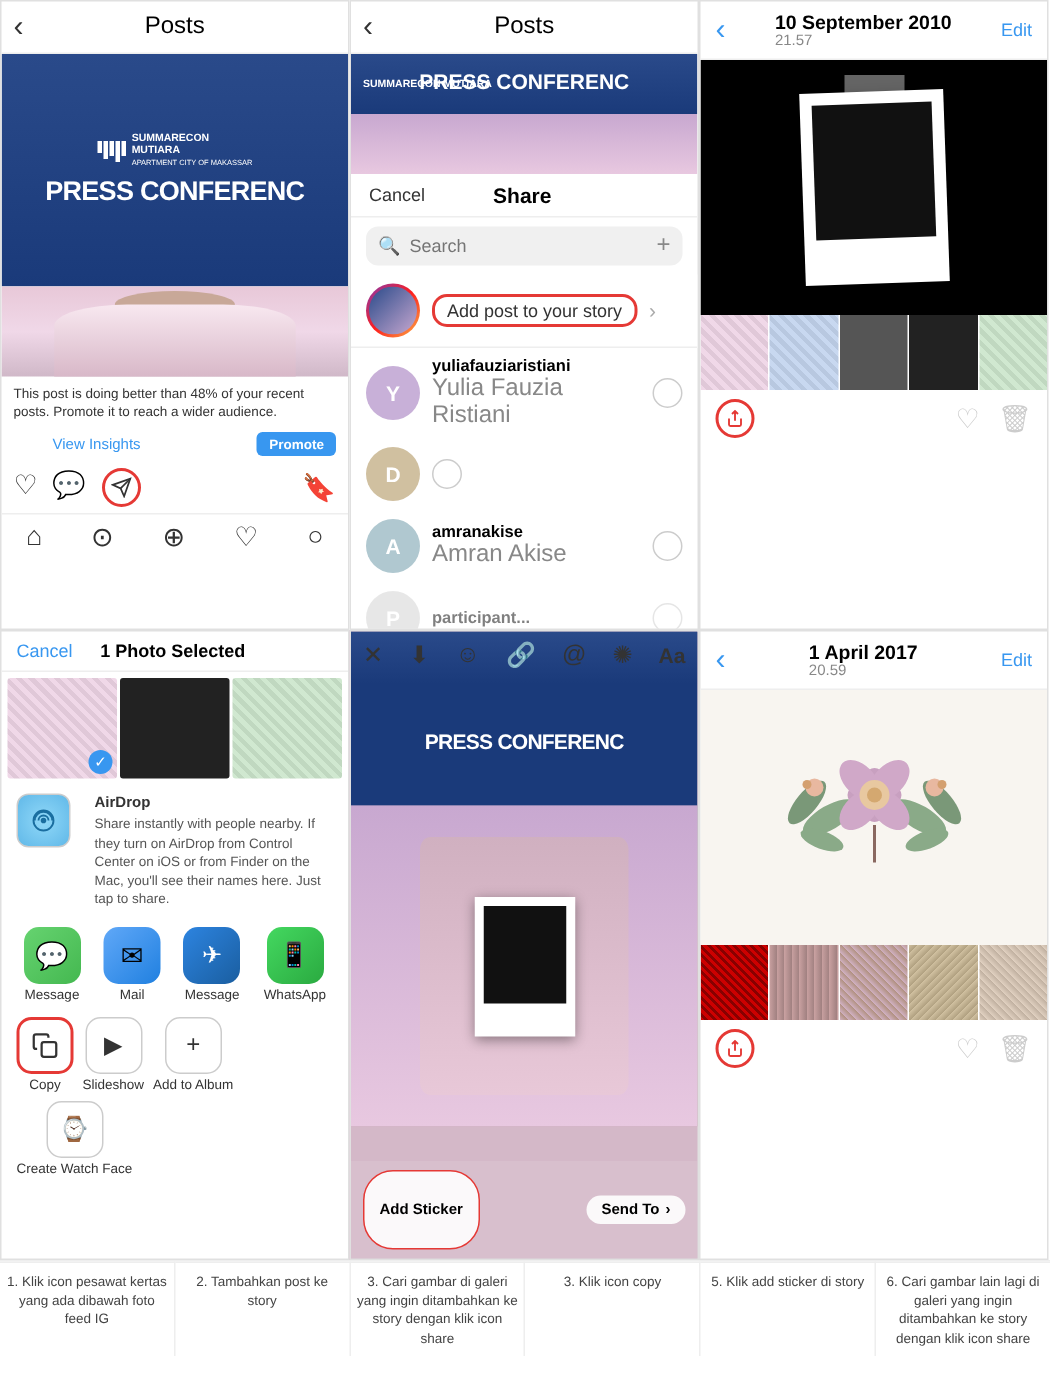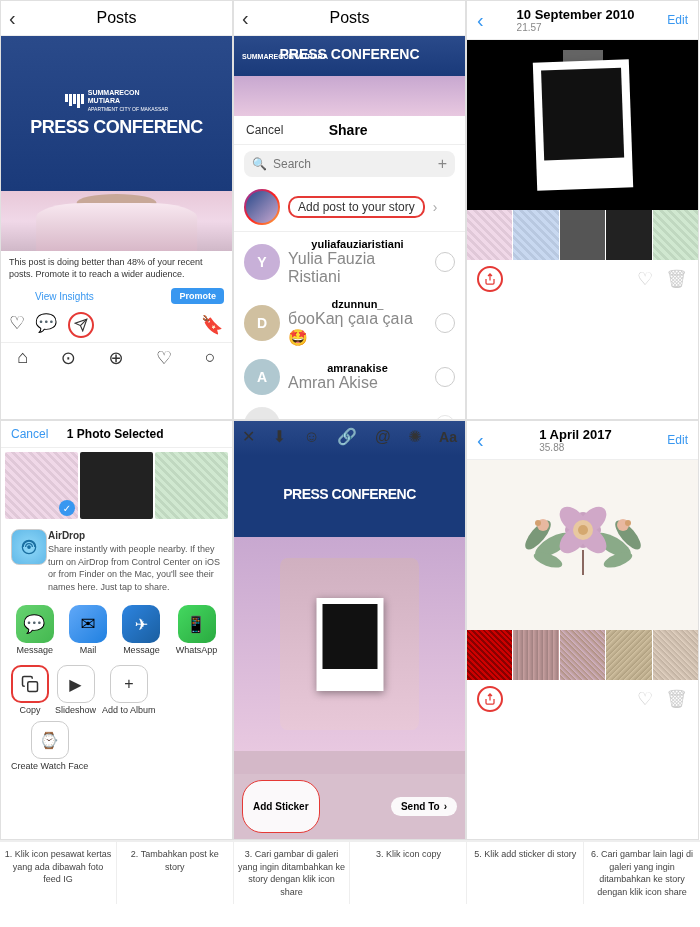--- a/index.html
+++ b/index.html
@@ -41,21 +41,21 @@
     .panel-2 .search-input { background: none; border: none; font-size: 12px; color: #888; outline: none; flex: 1; }
     .panel-2 .search-plus { color: #888; font-size: 16px; }
     .panel-2 .story-row { display: flex; align-items: center; padding: 6px 10px; gap: 8px; border-bottom: 1px solid #eee; }
     .panel-2 .story-avatar { width: 36px; height: 36px; border-radius: 50%; background: linear-gradient(135deg, #833ab4, #fd1d1d, #fcb045); display: flex; align-items: center; justify-content: center; overflow: hidden; }
     .panel-2 .story-row-highlight { background: #fff; position: relative; align-items: center; }
     .panel-2 .story-label-highlight { border: 2px solid #e53935; border-radius: 10px; padding: 2px 8px; display: inline-block; color: #333; font-size: 12px; font-weight: 500; }
     .panel-2 .chevron { color: #aaa; font-size: 14px; }
     .panel-2 .user-row { display: flex; align-items: center; padding: 6px 10px; gap: 8px; }
     .panel-2 .user-avatar { width: 36px; height: 36px; border-radius: 50%; background: #c8a8d0; display: flex; align-items: center; justify-content: center; font-size: 14px; color: white; font-weight: 600; overflow: hidden; }
     .panel-2 .user-info { flex: 1; }
-    .panel-2 .user-name { font-size: 11px; font-weight: 600; text-align: center; }
+    .panel-2 .user-name { font-size: 11px; font-weight: 600; }
     .panel-2 .user-sub { font-size: 16px; color: #888; }
     .panel-2 .user-check { width: 20px; height: 20px; border: 1.5px solid #ccc; border-radius: 50%; }
 
     
     .panel-3 { background: #fff; }
     .panel-3 .header { display: flex; align-items: center; justify-content: space-between; padding: 6px 10px; border-bottom: 1px solid #eee; }
     .panel-3 .date-title { font-size: 13px; font-weight: 600; }
     .panel-3 .date-sub { font-size: 10px; color: #888; }
     .panel-3 .back-icon { font-size: 20px; color: #3897f0; }
     .panel-3 .edit-btn { color: #3897f0; font-size: 12px; font-weight: 500; }
@@ -78,21 +78,21 @@
     .panel-4 { background: #fff; overflow-y: auto; }
     .panel-4 .header-row { display: flex; align-items: center; justify-content: space-between; padding: 6px 10px; border-bottom: 1px solid #eee; }
     .panel-4 .cancel-btn { color: #3897f0; font-size: 12px; }
     .panel-4 .selected-text { font-size: 12px; font-weight: 600; }
     .panel-4 .photo-strip { display: flex; gap: 2px; padding: 4px; height: 75px; overflow: hidden; }
     .panel-4 .photo-item { flex: 1; background: #eee; position: relative; border-radius: 2px; overflow: hidden; }
     .panel-4 .photo-item.selected::after { content: '✓'; position: absolute; bottom: 3px; right: 3px; background: #3897f0; color: white; border-radius: 50%; width: 16px; height: 16px; font-size: 10px; display: flex; align-items: center; justify-content: center; }
     .panel-4 .ph1 { background: repeating-linear-gradient(45deg, #f0d8e8, #f0d8e8 3px, #e0c8d8 3px, #e0c8d8 6px); }
     .panel-4 .ph2 { background: #222; }
     .panel-4 .ph3 { background: repeating-linear-gradient(45deg, #d0e8d0, #d0e8d0 3px, #c0d8c0 3px, #c0d8c0 6px); }
-    .panel-4 .airdrop-row { display: flex; align-items: flex-start; gap: 1px; padding: 6px 10px; }
+    .panel-4 .airdrop-row { display: flex; align-items: flex-start; gap: 16px; padding: 6px 10px; }
     .panel-4 .airdrop-icon { width: 36px; height: 36px; border: 1.5px solid #ccc; border-radius: 8px; background: radial-gradient(circle, #90d8f8, #60b8e8); display: flex; align-items: center; justify-content: center; font-size: 14px; color: #1a6ea0; flex-shrink: 0; }
     .panel-4 .airdrop-text { font-size: 9px; color: #555; line-height: 1.4; }
     .panel-4 .airdrop-title { font-weight: 600; color: #333; font-size: 10px; }
     .panel-4 .app-grid { display: flex; gap: 6px; padding: 6px 10px; flex-wrap: wrap; justify-content: space-around; }
     .panel-4 .app-item { display: flex; flex-direction: column; align-items: center; gap: 2px; }
     .panel-4 .app-icon { width: 38px; height: 38px; border-radius: 10px; display: flex; align-items: center; justify-content: center; font-size: 18px; }
     .panel-4 .app-label { font-size: 9px; color: #333; text-align: right; }
     .panel-4 .msg-icon { background: linear-gradient(135deg, #66d370, #44b850); }
     .panel-4 .mail-icon { background: linear-gradient(135deg, #60a8f8, #2080e0); }
     .panel-4 .tel-icon { background: linear-gradient(135deg, #2d84e0, #1a5ea0); }
@@ -243,24 +243,20 @@
   <div class="user-row">
     <div class="user-avatar" style="background:#c8b0d8">Y</div>
     <div class="user-info">
       <div class="user-name">yuliafauziaristiani</div>
       <div class="user-sub">Yulia Fauzia Ristiani</div>
     </div>
     <div class="user-check"></div>
   </div>
   <div class="user-row">
     <div class="user-avatar" style="background:#d0c0a0">D</div>
-    <div class="user-info">
-      <div class="user-name">dzunnun_</div>
-      <div class="user-sub">бооKaη çaıa çaıa 🤩</div>
-    </div>
     <div class="user-check"></div>
   </div>
   <div class="user-row">
     <div class="user-avatar" style="background:#b0c8d0">A</div>
     <div class="user-info">
       <div class="user-name">amranakise</div>
       <div class="user-sub">Amran Akise</div>
     </div>
     <div class="user-check"></div>
   </div>
@@ -408,21 +404,21 @@
       <span>›</span>
     </button>
   </div>
 </div>
 
 <div class="panel panel-6">
   <div class="header">
     <span class="back-icon" style="color:#3897f0;font-size:20px">‹</span>
     <div>
       <div class="date-title">1 April 2017</div>
-      <div class="date-sub">35.88</div>
+      <div class="date-sub">20.59</div>
     </div>
     <span class="edit-btn">Edit</span>
   </div>
   <div class="flower-area">
     <svg class="flower-svg" viewBox="0 0 120 100">
 
       <ellipse cx="30" cy="50" rx="20" ry="8" fill="#8aaa88" transform="rotate(-30 30 50)"></ellipse>
       <ellipse cx="90" cy="50" rx="20" ry="8" fill="#8aaa88" transform="rotate(30 90 50)"></ellipse>
       <ellipse cx="15" cy="40" rx="18" ry="7" fill="#7a9878" transform="rotate(-50 15 40)"></ellipse>
       <ellipse cx="105" cy="40" rx="18" ry="7" fill="#7a9878" transform="rotate(50 105 40)"></ellipse>

